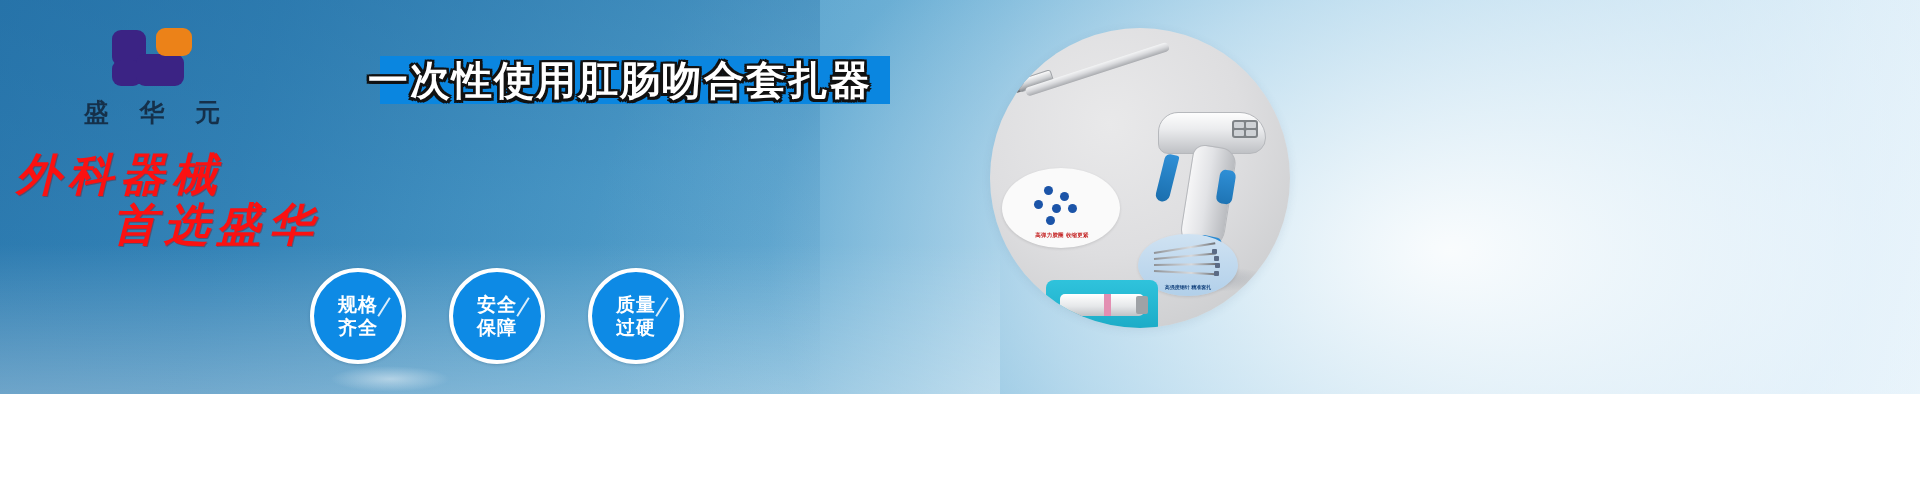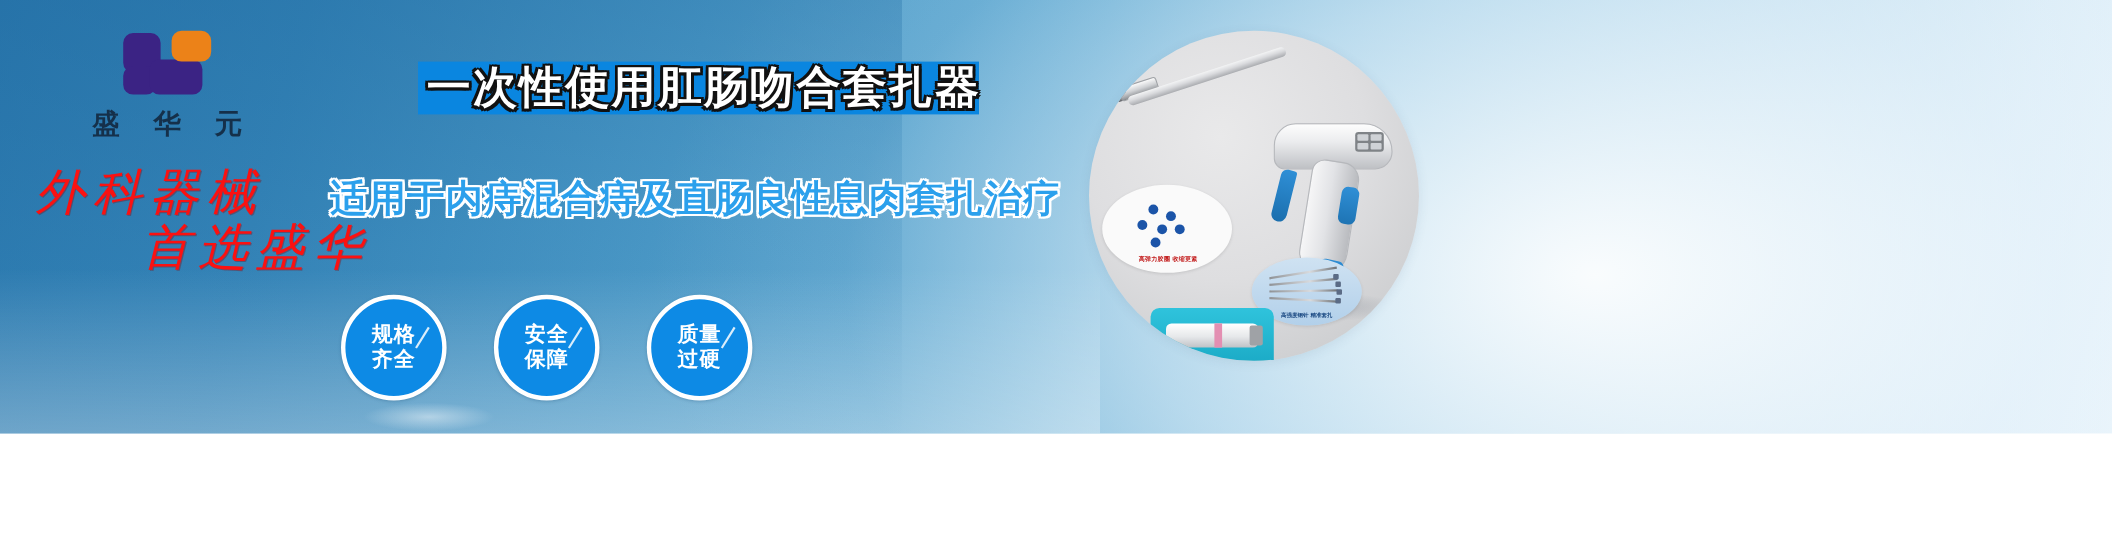--- a/index.html
+++ b/index.html
@@ -77,25 +77,25 @@
     font-weight: 700;
     color: #15304a;
     letter-spacing: 11px;
     text-indent: 11px;
     font-family: "DejaVu Sans", "Liberation Sans", sans-serif;
   }
 
   
   .calli {
     position: absolute;
-    left: 32px;
+    left: 16px;
     top: 152px;
     width: 330px;
     color: #fb1111;
-    font-weight: 400;
+    font-weight: 700;
     font-style: italic;
     line-height: 1.02;
   }
   .calli-l1 {
     font-size: 45px;
     letter-spacing: 7px;
     text-shadow: 1px 1px 0 rgba(140,0,0,0.35);
   }
   .calli-l2 {
     font-size: 45px;
@@ -112,21 +112,21 @@
     top: 56px;
     width: 510px;
     height: 48px;
     background: #0a86e0;
     display: flex;
     align-items: center;
     justify-content: center;
   }
   .title-text {
     position: absolute;
-    left: 340px;
+    left: 320px;
     top: 52px;
     width: 600px;
     text-align: center;
     font-size: 40px;
     font-weight: 700;
     color: #ffffff;
     letter-spacing: 2px;
     line-height: 56px;
     text-shadow:
       -2.5px -2.5px 0 #111,  2.5px -2.5px 0 #111,
@@ -423,21 +423,20 @@
   </div>
 
   <div class="calli">
     <div class="calli-l1">外科器械</div>
     <div class="calli-l2">首选盛华</div>
   </div>
 
   <div class="title-bar"></div>
   <div class="title-text">一次性使用肛肠吻合套扎器</div>
 
-  <div class="subtitle">适用于内痔混合痔及直肠良性息肉套扎治疗</div>
 
   <div class="badges">
 
     <div class="badge">
       <div class="badge-slash"></div>
       <div class="badge-line">规格</div>
       <div class="badge-line">齐全</div>
     </div>
 
 

